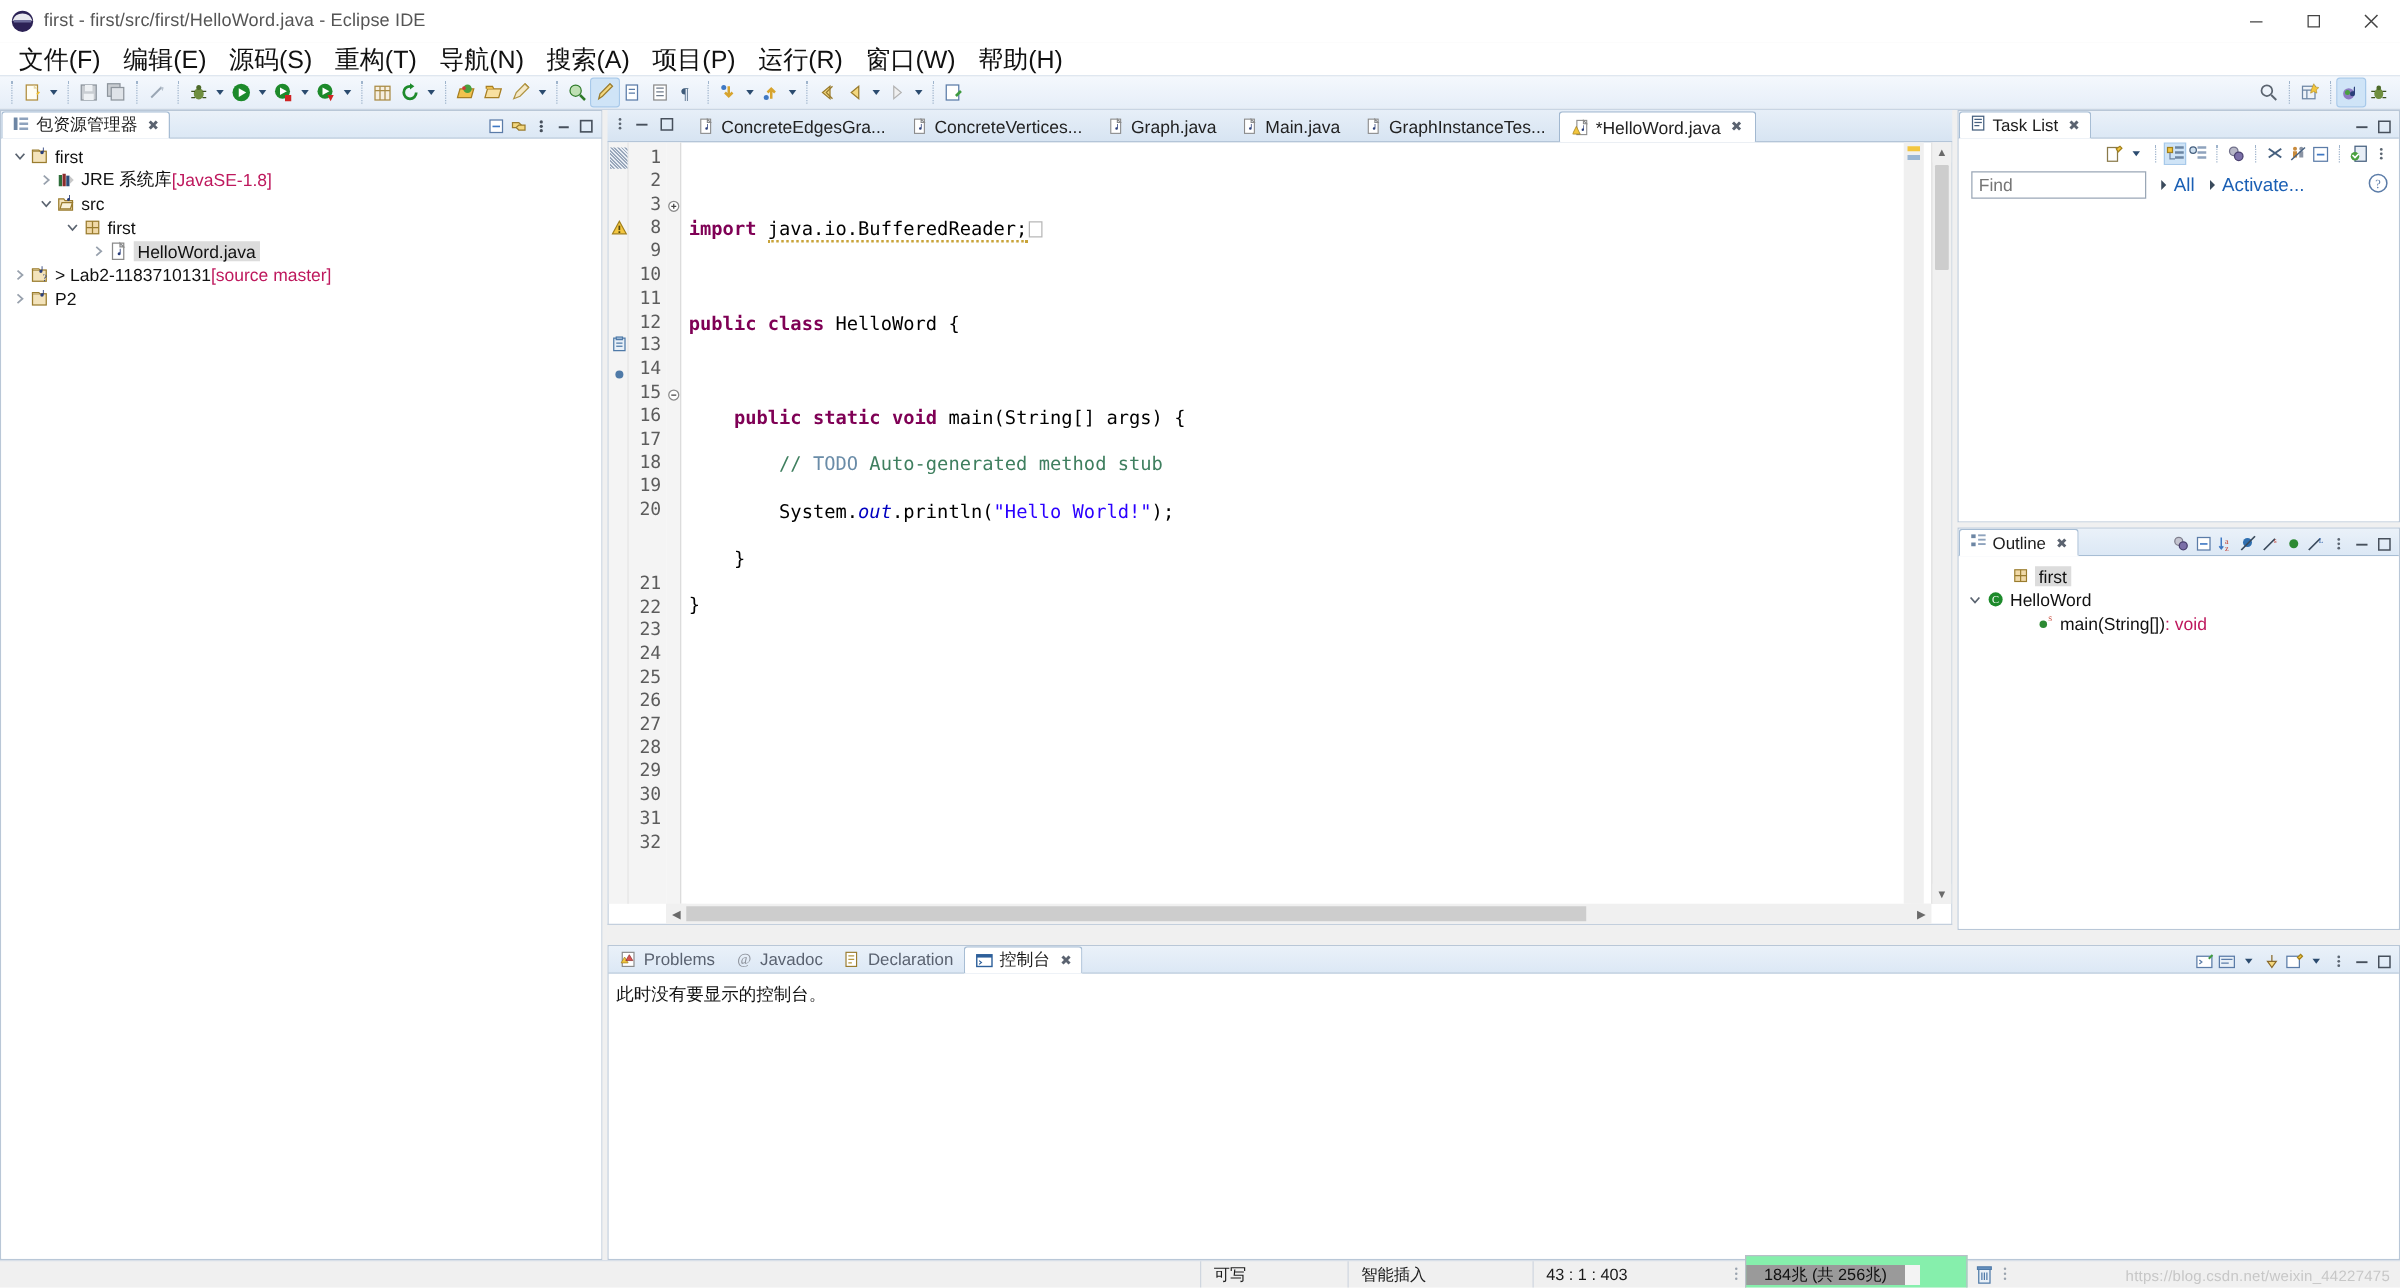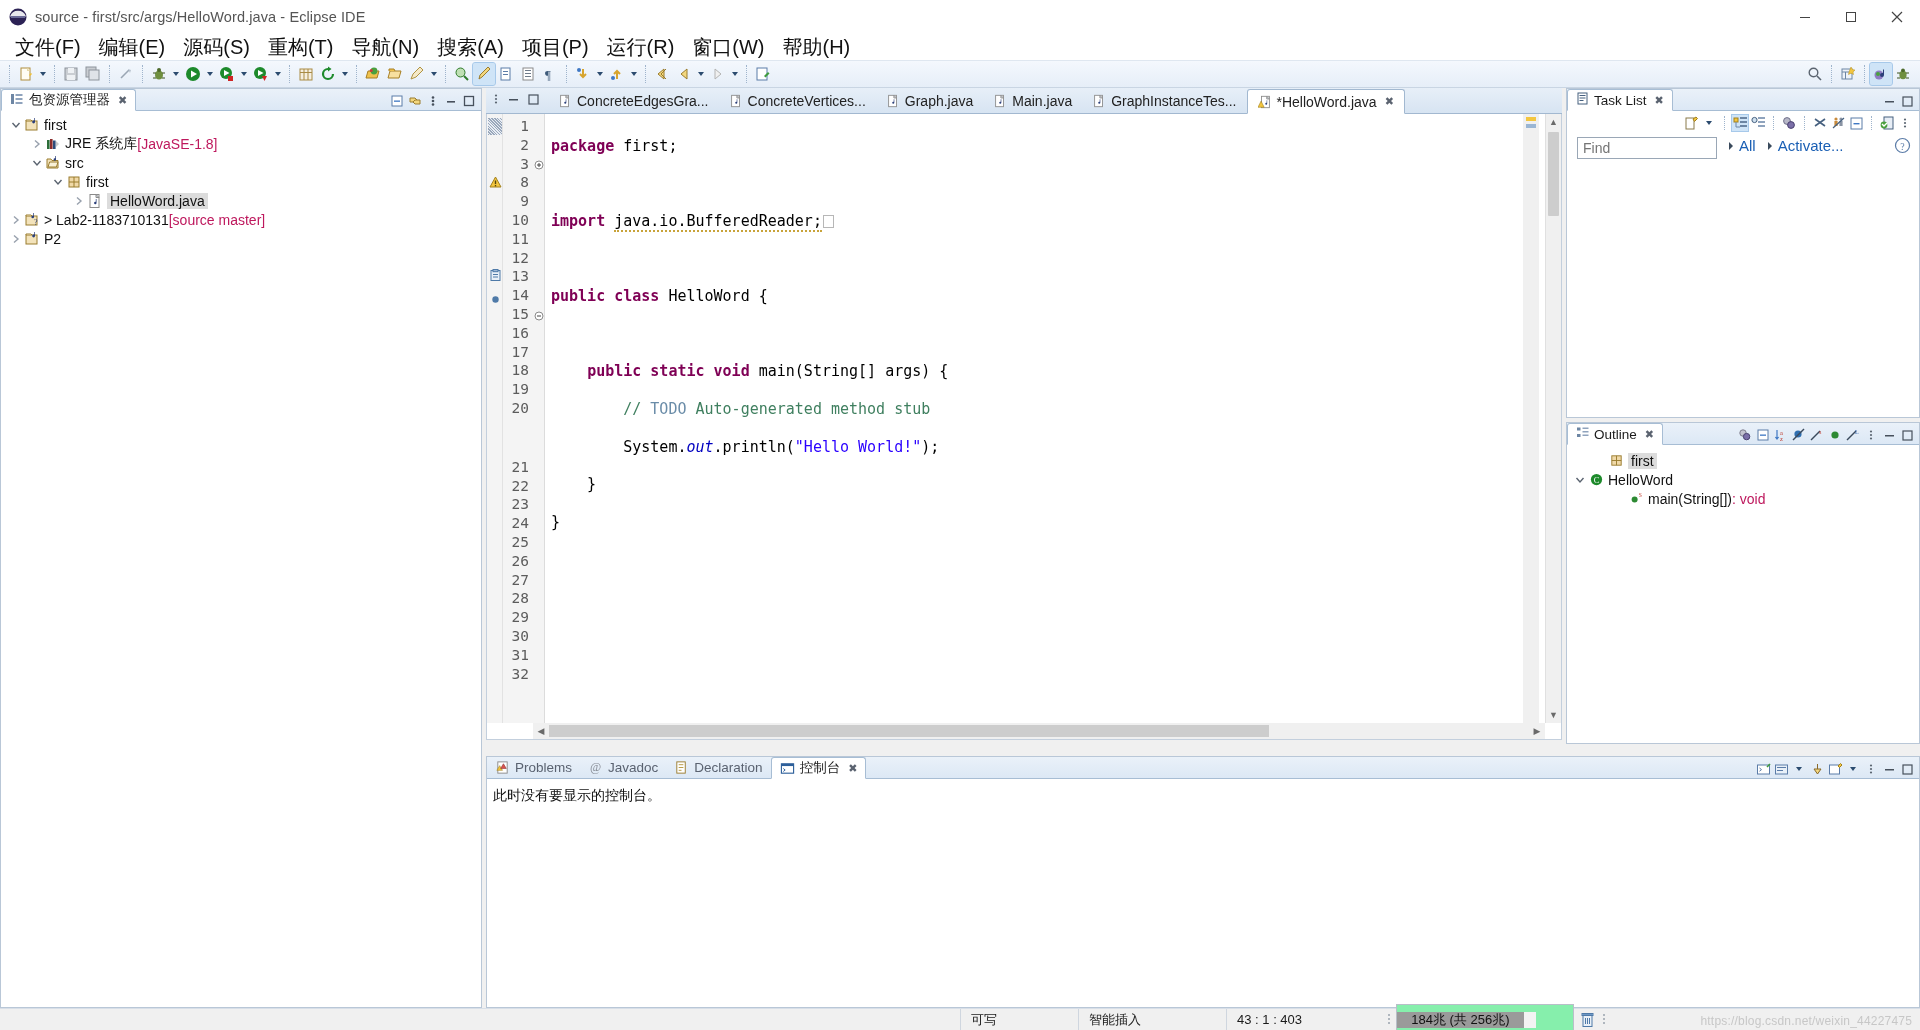--- a/index.html
+++ b/index.html
@@ -127,21 +127,21 @@
 <body>
 
 <div class="app">
 
   <div class="titlebar">
     <svg class="title-logo" viewBox="0 0 20 20">
       <circle cx="10" cy="10" r="8.5" fill="#2c2255"></circle>
       <path d="M2 9.5 A8.5 8.5 0 0 1 18 9.5 Z" fill="#e8e8ee"></path>
       <rect x="3" y="9" width="14" height="2" fill="#6b6b99"></rect>
     </svg>
-    <div class="title-text">source - first/src/args/HelloWord.java - Eclipse IDE</div>
+    <div class="title-text">first - first/src/first/HelloWord.java - Eclipse IDE</div>
     <div class="win-controls">
       <div class="win-btn">
         <svg width="12" height="12" viewBox="0 0 12 12">
             <rect x="1" y="6" width="10" height="1" fill="#444"></rect>
           </svg>
       </div>
       <div class="win-btn">
         <svg width="12" height="12" viewBox="0 0 12 12">
             <rect x="1.5" y="1.5" width="9" height="9" fill="none" stroke="#444"></rect>
           </svg>
@@ -711,21 +711,20 @@
           </div>
           <div style="position:absolute;top:195px;left:1px;">
             <svg width="10" height="10" viewBox="0 0 10 10">
                 <circle cx="5" cy="5" r="4" fill="#fff" stroke="#8a8a8a"></circle>
                 <path d="M3 5 h4" stroke="#444"></path>
               </svg>
           </div>
         </div>
 
         <div class="code">
-<div class="ln"><span class="kw">package</span> first;</div>
 <div class="ln"></div>
 <div class="ln"><span class="kw">import</span> <span class="squiggle">java.io.BufferedReader;</span><span style="display:inline-block;width:11px;height:13px;border:1px solid #b7b7b7;vertical-align:-2px;margin-left:1px;"></span></div>
 <div class="ln"></div>
 <div class="ln"><span class="kw">public class</span> HelloWord {</div>
 <div class="ln"></div>
 <div class="ln">    <span class="kw">public static void</span> main(String[] args) {</div>
 <div class="ln">        <span class="cmt">// </span><span class="todo">TODO</span><span class="cmt"> Auto-generated method stub</span></div>
 <div class="ln">        System.<span class="fld">out</span>.println(<span class="str">"Hello World!"</span>);</div>
 <div class="ln">    }</div>
 <div class="ln">}</div>
@@ -946,21 +945,21 @@
               </svg>
           </div>
           <div class="mini">
             <svg width="8" height="14" viewBox="0 0 8 14">
                 <circle cx="4" cy="3.5" r="1.1" fill="#5c6672"></circle>
                 <circle cx="4" cy="7" r="1.1" fill="#5c6672"></circle>
                 <circle cx="4" cy="10.5" r="1.1" fill="#5c6672"></circle>
               </svg>
           </div>
         </div>
-        <div style="display:flex;align-items:flex-start;gap:10px;padding:2px 8px 0 10px;">
+        <div style="display:flex;align-items:center;gap:10px;padding:2px 8px 0 10px;">
           <input class="find-input" type="text" style="width: 140px; height: 22px; border: 1px solid rgb(154, 167, 182); padding: 0px 5px; font-size: 14px; font-family: &quot;Liberation Sans&quot;, sans-serif; color: rgb(17, 17, 17);" placeholder="Find">
           <span style="display:flex;align-items:center;gap:4px;">
             <svg width="8" height="10" viewBox="0 0 8 10">
                 <path d="M2 1 L6 5 L2 9 Z" fill="#3a4a5c"></path>
               </svg>
             <span style="color:#1a5fb4;font-size:15px;">All</span>
           </span>
           <span style="display:flex;align-items:center;gap:4px;">
             <svg width="8" height="10" viewBox="0 0 8 10">
                 <path d="M2 1 L6 5 L2 9 Z" fill="#3a4a5c"></path>

